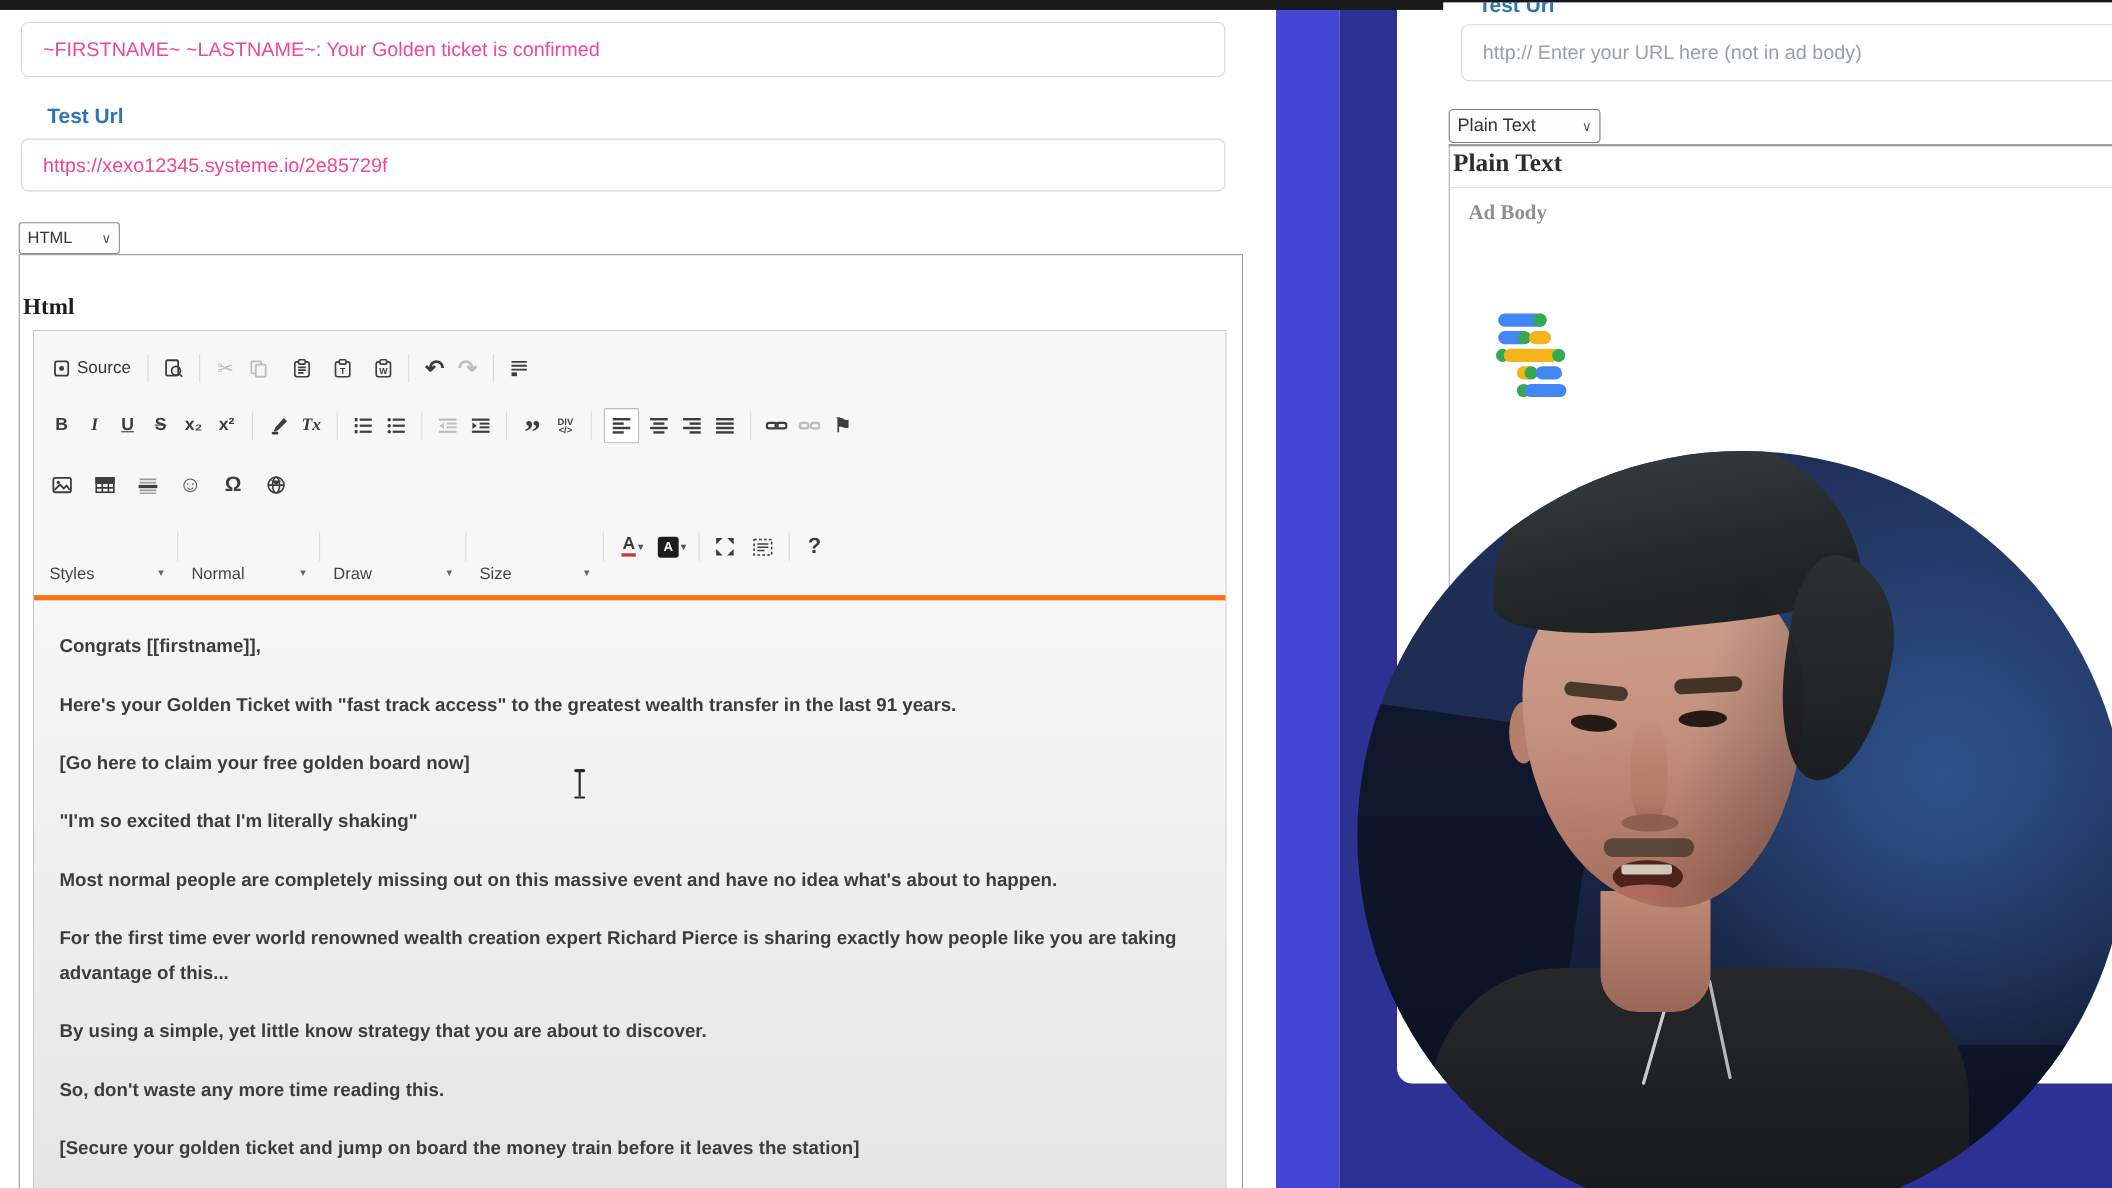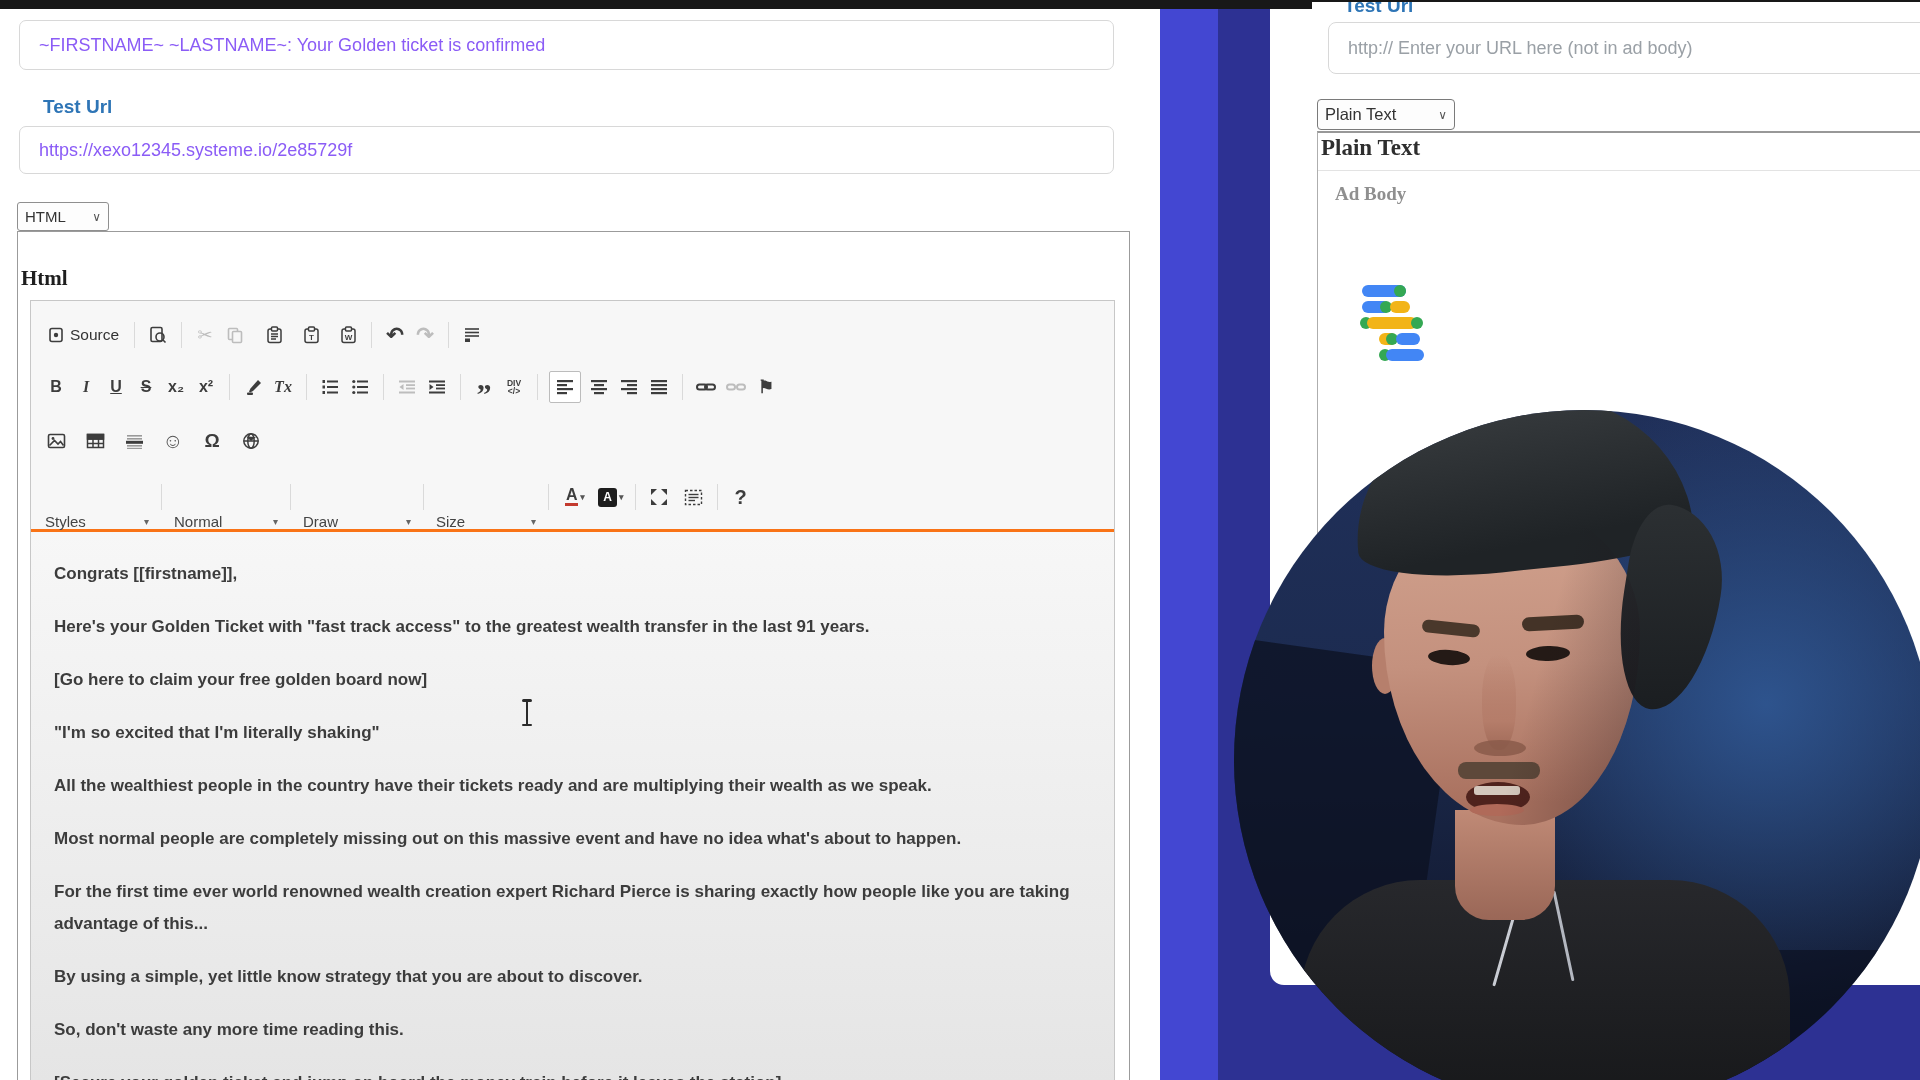--- a/index.html
+++ b/index.html
@@ -10,40 +10,40 @@
   
   .top-line{left:0;top:0;width:1920px;height:2px;background:#181818;z-index:40;}
   .top-bar{left:0;top:0;width:1312px;height:9px;background:#181818;z-index:30;}
 
   
   .band-blue{left:1160px;top:0;width:58px;height:1080px;z-index:1;}
   .band-navy{left:1218px;top:0;width:702px;height:1080px;z-index:1;}
 
   
   .text-input{position:absolute;border:1px solid #d8d8d8;border-radius:7px;background:#fff;
-              font-family:"Liberation Sans",sans-serif;font-size:18px;color:#8b5cf6;padding:0 14px 0 19px;outline:none;}
+              font-family:"Liberation Sans",sans-serif;font-size:18px;color:#ec4899;padding:0 14px 0 19px;outline:none;}
   .subject-input{left:19px;top:20px;width:1060px;height:48px;}
   .url-input{left:19px;top:126px;width:1060px;height:46px;}
   .blue-label{position:absolute;font-weight:700;font-size:19px;}
   .lp-testurl{left:43px;top:96px;}
 
   .mini-select{position:absolute;display:flex;align-items:center;justify-content:space-between;
                border:1px solid #8f8f8f;border-radius:3px;background:#fdfdfd;color:#333;
                font-size:15px;padding:0 7px;z-index:3;}
   .html-select{left:17px;top:202px;width:76px;height:27px;}
   .chev{font-size:12px;color:#555;margin-left:6px;}
 
   
   .editor-outer{left:17px;top:231px;width:1111px;height:849px;border:1px solid #9b9b9b;border-bottom:none;background:#fff;z-index:2;}
   .editor-hint{position:absolute;left:4px;top:9px;font-size:17.5px;letter-spacing:.4px;color:#4a4a4a;}
   .editor-label{position:absolute;left:3px;top:34px;font-family:"Liberation Serif",serif;font-weight:700;font-size:21px;color:#1e1e1e;}
 
   .ck-box{position:absolute;left:12px;top:68px;width:1083px;height:781px;border:1px solid #c7c7c7;
           display:flex;flex-direction:column;background:#fff;}
-  .ck-toolbar{background:#f7f7f7;border-bottom:3px solid #f97316;padding:8px 6px 4px 10px;}
+  .ck-toolbar{background:#f7f7f7;border-bottom:5px solid #f97316;padding:8px 6px 16px 10px;}
   .tb-row{display:flex;align-items:center;height:52px;}
   .tb-row.r3,.tb-row.r4{height:56px;}
   .tb-btn{min-width:24px;height:27px;display:flex;align-items:center;justify-content:center;
           margin:0 3px;color:#3d3d3d;font-weight:700;font-size:16px;cursor:default;flex:none;}
   .tb-btn svg{display:block;}
   .dis{color:#bdbdbd;}
   .active-btn{background:#fff;border:1px solid #bcbcbc;border-radius:2px;width:30px;height:30px;}
   .tb-sep{width:1px;height:26px;background:#dadada;margin:0 8px;flex:none;}
   .src-label{font-weight:400;font-size:15.5px;color:#333;margin-left:6px;}
   .it{font-style:italic;font-family:"Liberation Serif",serif;}
@@ -417,21 +417,20 @@
           <span class="tb-btn" style="font-size:20px;">?</span>
         </div>
       </div>
 
       <div class="ck-content">
 
       <p>Congrats [[firstname]],</p>
           <p>Here's your Golden Ticket with "fast track access" to the greatest wealth transfer in the last 91 years.</p>
           <p class="bold">[Go here to claim your free golden board now]</p>
           <p>"I'm so excited that I'm literally shaking"</p>
-          <p>All the wealthiest people in the country have their tickets ready and are multiplying their wealth as we speak.</p>
           <p>Most normal people are completely missing out on this massive event and have no idea what's about to happen.</p>
           <p>For the first time ever world renowned wealth creation expert Richard Pierce is sharing exactly how people like you are taking advantage of this...</p>
           <p>By using a simple, yet little know strategy that you are about to discover.</p>
           <p>So, don't waste any more time reading this.</p>
           <p class="bold">[Secure your golden ticket and jump on board the money train before it leaves the station]</p>
         </div>
     </div>
   </div>
 
   <div class="abs ibeam">

